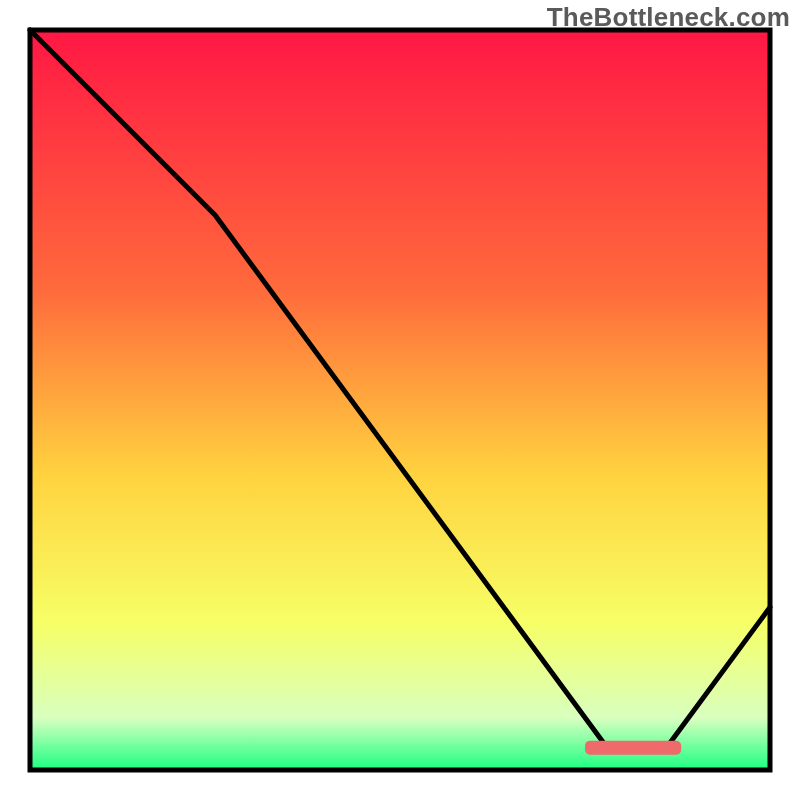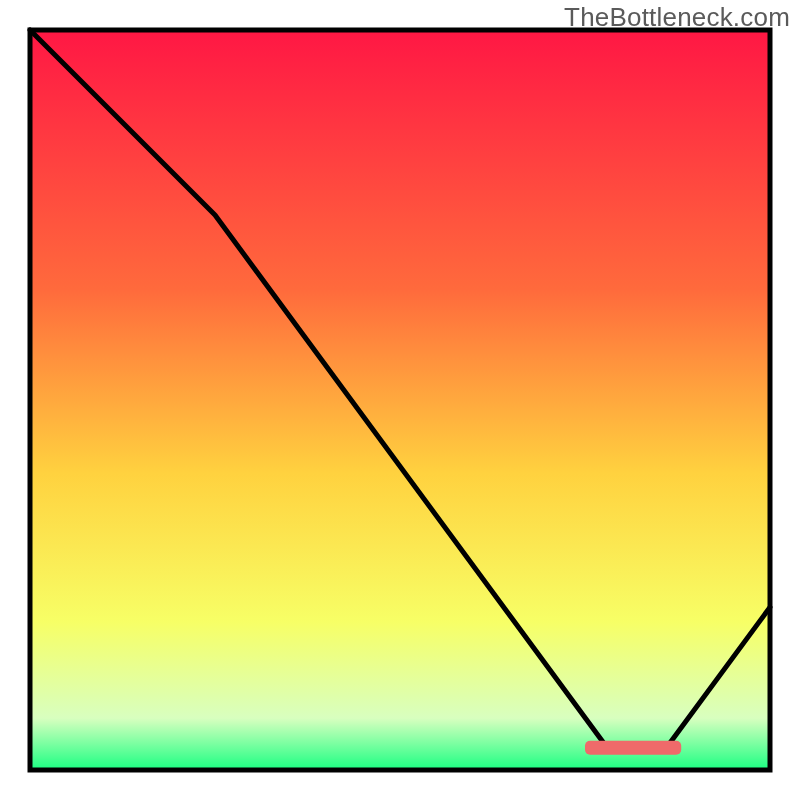--- a/index.html
+++ b/index.html
@@ -13,21 +13,21 @@
   .container {
     position: relative;
     width: 800px;
     height: 800px;
   }
   .watermark {
     position: absolute;
     top: 2px;
     right: 10px;
     font-size: 26px;
-    font-weight: 400;
+    font-weight: 700;
     color: #5a5a5a;
     letter-spacing: 0.2px;
   }
   svg {
     display: block;
   }
 </style>
 </head>
 <body>
 

